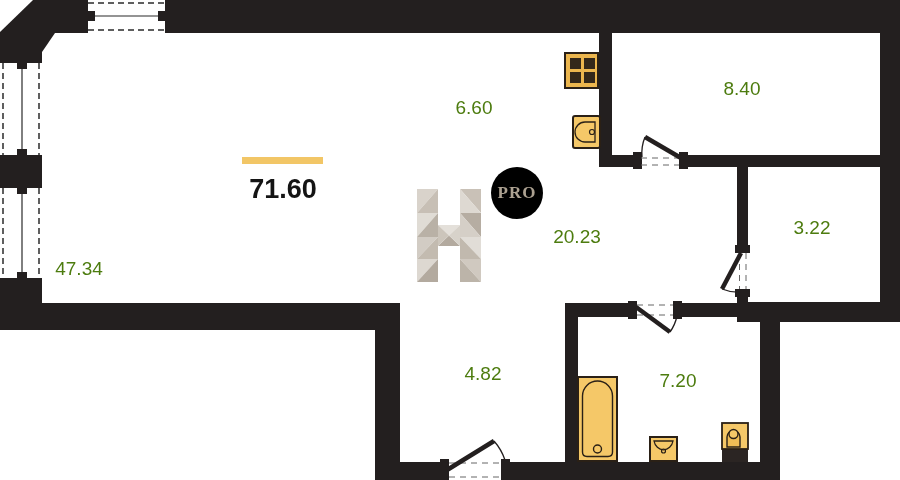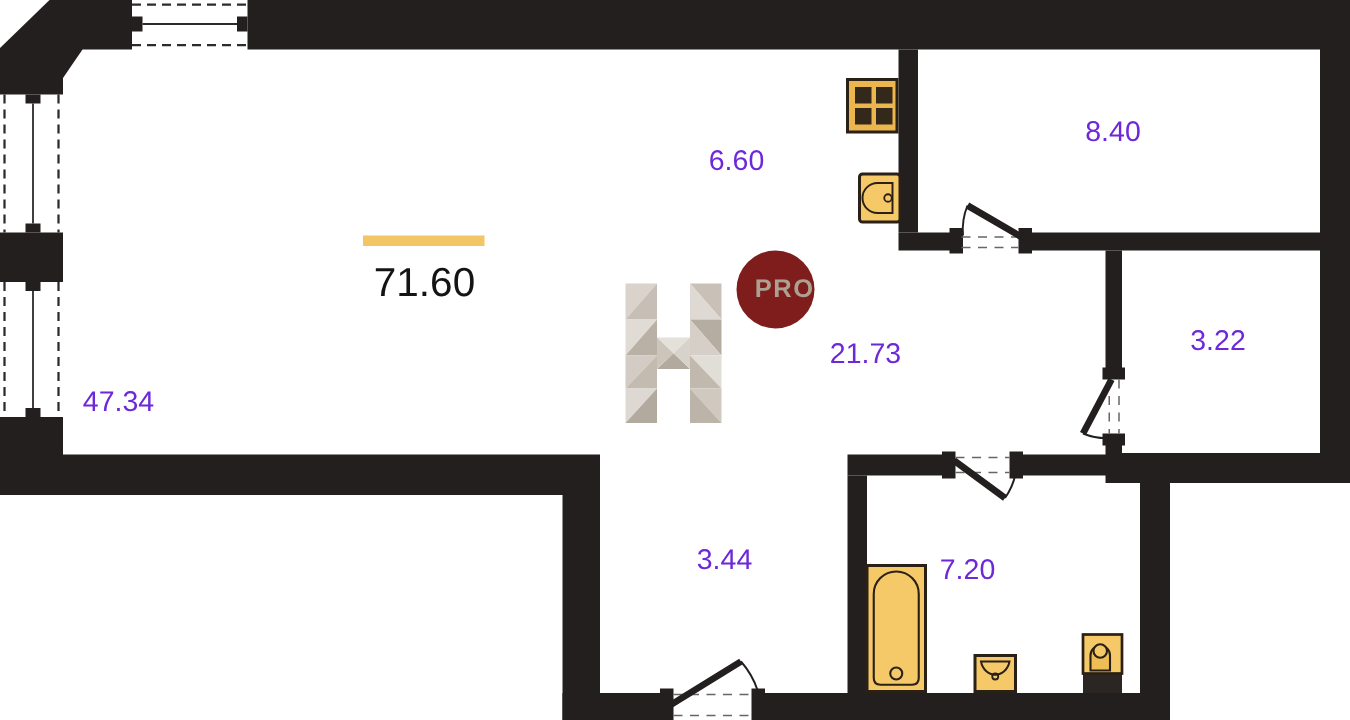--- a/index.html
+++ b/index.html
@@ -3,31 +3,31 @@
 <meta charset="utf-8">
 <style>
   html,body{margin:0;padding:0;background:#ffffff;}
   .stage{
     position:relative;width:900px;height:480px;background:#ffffff;overflow:hidden;
     font-family:"Liberation Sans", sans-serif;
   }
   .stage svg{position:absolute;left:0;top:0;}
   .room-label{
     position:absolute;transform:translate(-50%,-50%);
-    font-size:19px;color:#6d28d9;white-space:nowrap;letter-spacing:0;
+    font-size:19px;color:#4d7c0f;white-space:nowrap;letter-spacing:0;
   }
   .total-bar{position:absolute;left:242px;top:157px;width:81px;height:7px;background:#f2c666;}
   .total-num{
     position:absolute;left:283px;top:189px;transform:translate(-50%,-50%);
-    font-size:27px;font-weight:normal;color:#141414;white-space:nowrap;
+    font-size:27px;font-weight:bold;color:#141414;white-space:nowrap;
   }
   .pro-badge{
     position:absolute;left:491px;top:167px;width:52px;height:52px;border-radius:50%;
-    background:#7f1d1d;display:flex;align-items:center;justify-content:flex-end;
-    font-size:17px;font-weight:bold;color:#aca191;letter-spacing:1px;
+    background:#000000;display:flex;align-items:center;justify-content:center;
+    font-size:17px;font-weight:bold;color:#aca191;letter-spacing:1px;font-family:Liberation Serif, serif;
   }
 </style>
 </head>
 <body>
 
 <div class="stage">
 
   <svg width="900" height="480" viewBox="0 0 900 480">
 
     <g fill="#231f1f" stroke="none">
@@ -160,20 +160,20 @@
   </svg>
 
   <div class="total-bar"></div>
   <div class="total-num">71.60</div>
 
   <div class="pro-badge">
     <span>PRO</span>
   </div>
 
   <div class="room-label" style="left:79px;top:269px">47.34</div>
-  <div class="room-label" style="left:491px;top:108px">6.60</div>
+  <div class="room-label" style="left:474px;top:108px">6.60</div>
   <div class="room-label" style="left:742px;top:89px">8.40</div>
-  <div class="room-label" style="left:577px;top:237px">21.73</div>
+  <div class="room-label" style="left:577px;top:237px">20.23</div>
   <div class="room-label" style="left:812px;top:228px">3.22</div>
-  <div class="room-label" style="left:483px;top:374px">3.44</div>
-  <div class="room-label" style="left:645px;top:381px">7.20</div>
+  <div class="room-label" style="left:483px;top:374px">4.82</div>
+  <div class="room-label" style="left:678px;top:381px">7.20</div>
 
 </div>
 
 </body></html>

